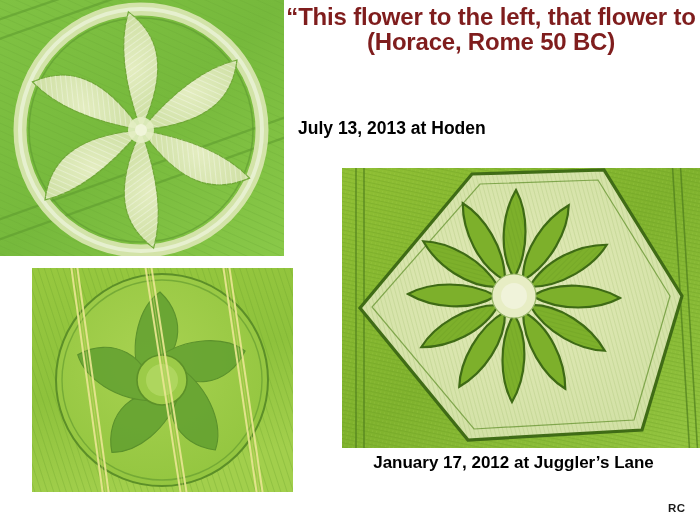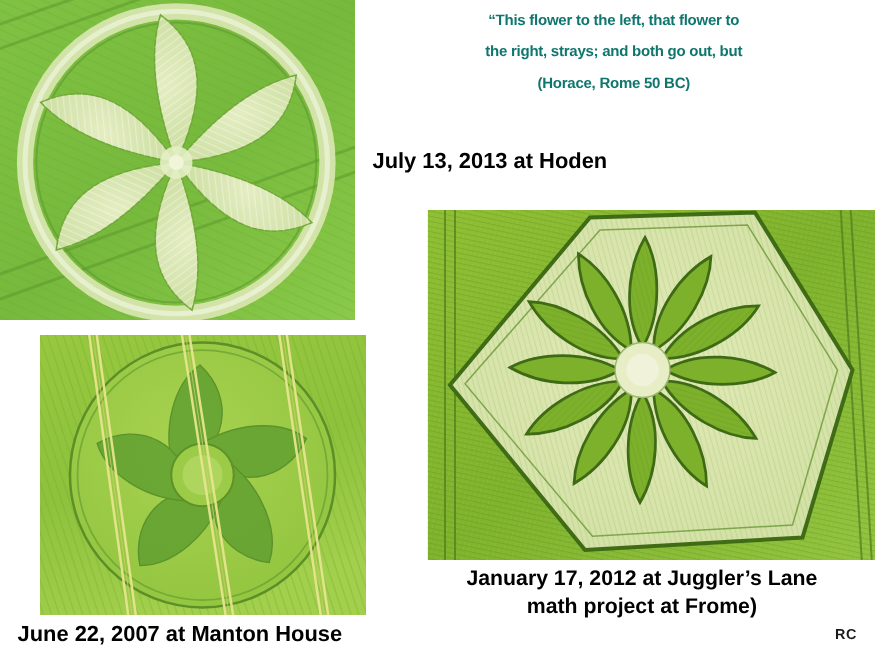--- a/index.html
+++ b/index.html
@@ -17,23 +17,23 @@
   .photo svg{display:block;width:100%;height:100%;}
 
   #photo-hoden{left:0px;top:0px;width:284px;height:256px;}
   #photo-manton{left:32px;top:268px;width:261px;height:224px;}
   #photo-jugglers{left:342px;top:168px;width:358px;height:280px;}
 
   
   .quote{
     position:absolute;left:282px;top:4px;width:418px;
     text-align:center;
-    color:#0f766e;
+    color:#7f1d1d;
     font-weight:bold;
-    font-size:12px;
+    font-size:24px;
     line-height:25px;
     letter-spacing:-0.2px;
   }
   .caption{
     position:absolute;
     color:#000;
     font-weight:bold;
     font-size:17px;
     line-height:22px;
     white-space:nowrap;
@@ -245,28 +245,25 @@
 
           <circle cx="0" cy="0" r="22" fill="#e7edc4" stroke="#9ab86a" stroke-width="1.2"></circle>
           <circle cx="0" cy="0" r="13" fill="#f0f3da"></circle>
         </g>
       </g>
     </svg>
   </div>
 
   <div class="quote">
     <div>“This flower to the left, that flower to</div>
-    <div>the right, strays; and both go out, but</div>
     <div>(Horace, Rome 50 BC)</div>
   </div>
 
   <div class="caption" id="cap-hoden">July 13, 2013 at Hoden</div>
 
-  <div class="caption" id="cap-manton">June 22, 2007 at Manton House</div>
 
   <div class="caption" id="cap-jugglers">
     <div>January 17, 2012 at Juggler’s Lane</div>
-    <div>math project at Frome)</div>
   </div>
 
   <div id="watermark">RC</div>
 
 </div>
 
 </body></html>

